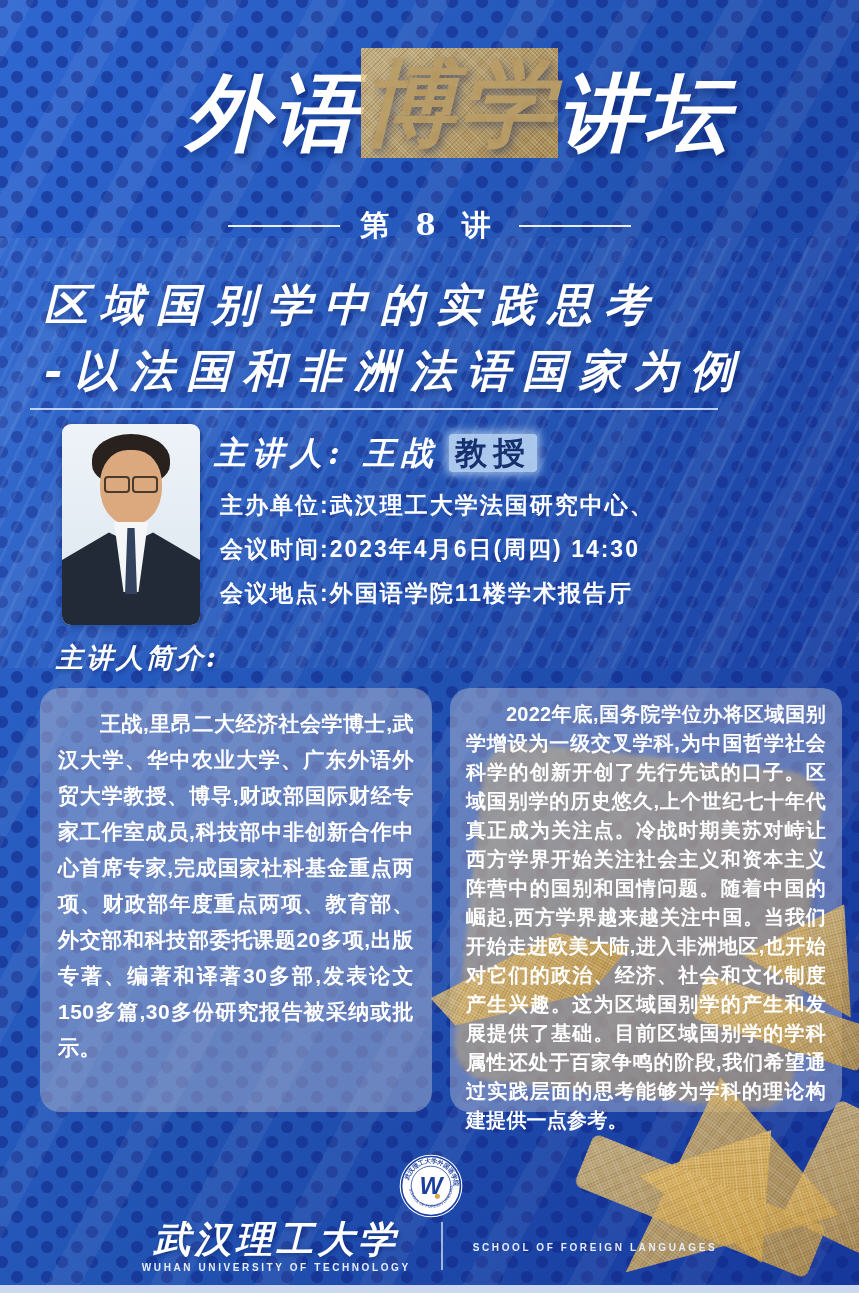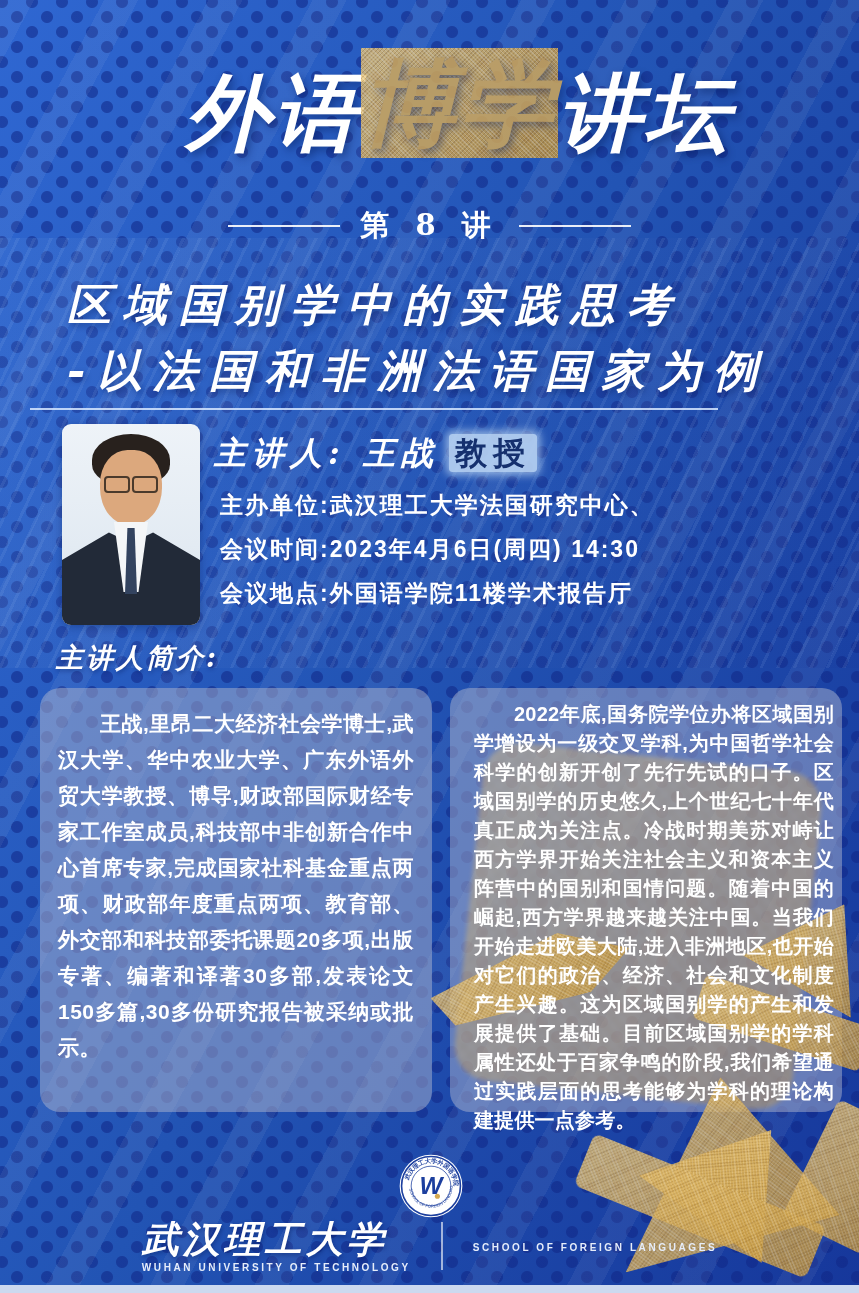--- a/index.html
+++ b/index.html
@@ -40,21 +40,20 @@
   .episode-text{
     font-family:"DejaVu Serif", serif; font-weight:bold; font-size:29px; letter-spacing:8px;
   }
 
   
   .main-title{
     position:absolute; left:44px; width:780px;
     font-family:"DejaVu Serif", serif; font-style:italic; font-weight:bold;
     font-size:44px; letter-spacing:12px; white-space:nowrap;
     text-shadow:2px 3px 6px rgba(0,20,80,0.4);
-    margin-left:23px;
   }
   .main-title.l1{top:276px;}
   .main-title.l2{top:342px;}
   .title-divider{
     position:absolute; left:30px; top:408px; width:688px; height:2px;
     background:rgba(215,232,255,0.85);
   }
 
   
   .photo{
@@ -98,21 +97,21 @@
   .panel{
     position:absolute; top:688px; width:392px; height:424px; border-radius:20px;
     background:rgba(178,184,206,0.48);
   }
   .panel-bio{left:40px;} .panel-abs{left:450px;}
   .panel-text{
     position:absolute; z-index:5; color:#ffffff; text-align:justify;
     text-indent:2em; font-weight:600;
   }
   .bio-text{left:58px; top:706px; width:356px; font-size:21px; line-height:36px; letter-spacing:0.5px;}
-  .abs-text{left:466px; top:700px; width:360px; font-size:20px; line-height:29px; letter-spacing:0.2px;margin-left:8px;}
+  .abs-text{left:466px; top:700px; width:360px; font-size:20px; line-height:29px; letter-spacing:0.2px;}
 
   
   .gold{position:absolute; pointer-events:none; z-index:4;
     background-image:
       repeating-linear-gradient(45deg, rgba(255,245,220,0.30) 0 1px, rgba(0,0,0,0) 1px 3px),
       repeating-linear-gradient(-45deg, rgba(130,85,20,0.30) 0 1px, rgba(0,0,0,0) 1px 3px),
       linear-gradient(135deg,#e7c477,#c5973c);
     opacity:0.82; filter:blur(0.4px);
   }
   .g1{left:612px; top:1078px; width:220px; height:180px; transform:rotate(-8deg); clip-path:polygon(0 100%, 55% 0, 100% 85%);}
@@ -123,21 +122,21 @@
   .g6{left:468px; top:756px; width:340px; height:340px; transform:rotate(6deg); border-radius:36px; opacity:0.42; filter:blur(2px);}
   .g7{left:806px; top:1112px; width:90px; height:130px; transform:rotate(26deg); border-radius:8px;}
   .g8{left:660px; top:1118px; width:150px; height:120px; transform:rotate(40deg); clip-path:polygon(0 100%, 48% 0, 100% 90%); opacity:0.9;}
 
   
   .seal{position:absolute; left:399px; top:1154px; width:64px; height:64px; z-index:6;}
   .footer-names{
     position:absolute; left:0; top:1220px; width:100%; z-index:6;
     display:flex; justify-content:center; align-items:center; gap:30px;
   }
-  .name-group{text-align:left;}
+  .name-group{text-align:center;}
   .name-cn{
     font-family:"DejaVu Serif", serif; font-style:italic; font-weight:bold;
     font-size:37px; letter-spacing:4px; line-height:1.05;
     text-shadow:1px 2px 4px rgba(0,20,80,0.4);
   }
   .name-en{font-size:10px; letter-spacing:2.6px; color:#e6edfa; margin-top:3px; font-weight:bold;}
   .footer-divider{width:2px; height:48px; background:rgba(255,255,255,0.6);}
 </style>
 </head>
 <body>

